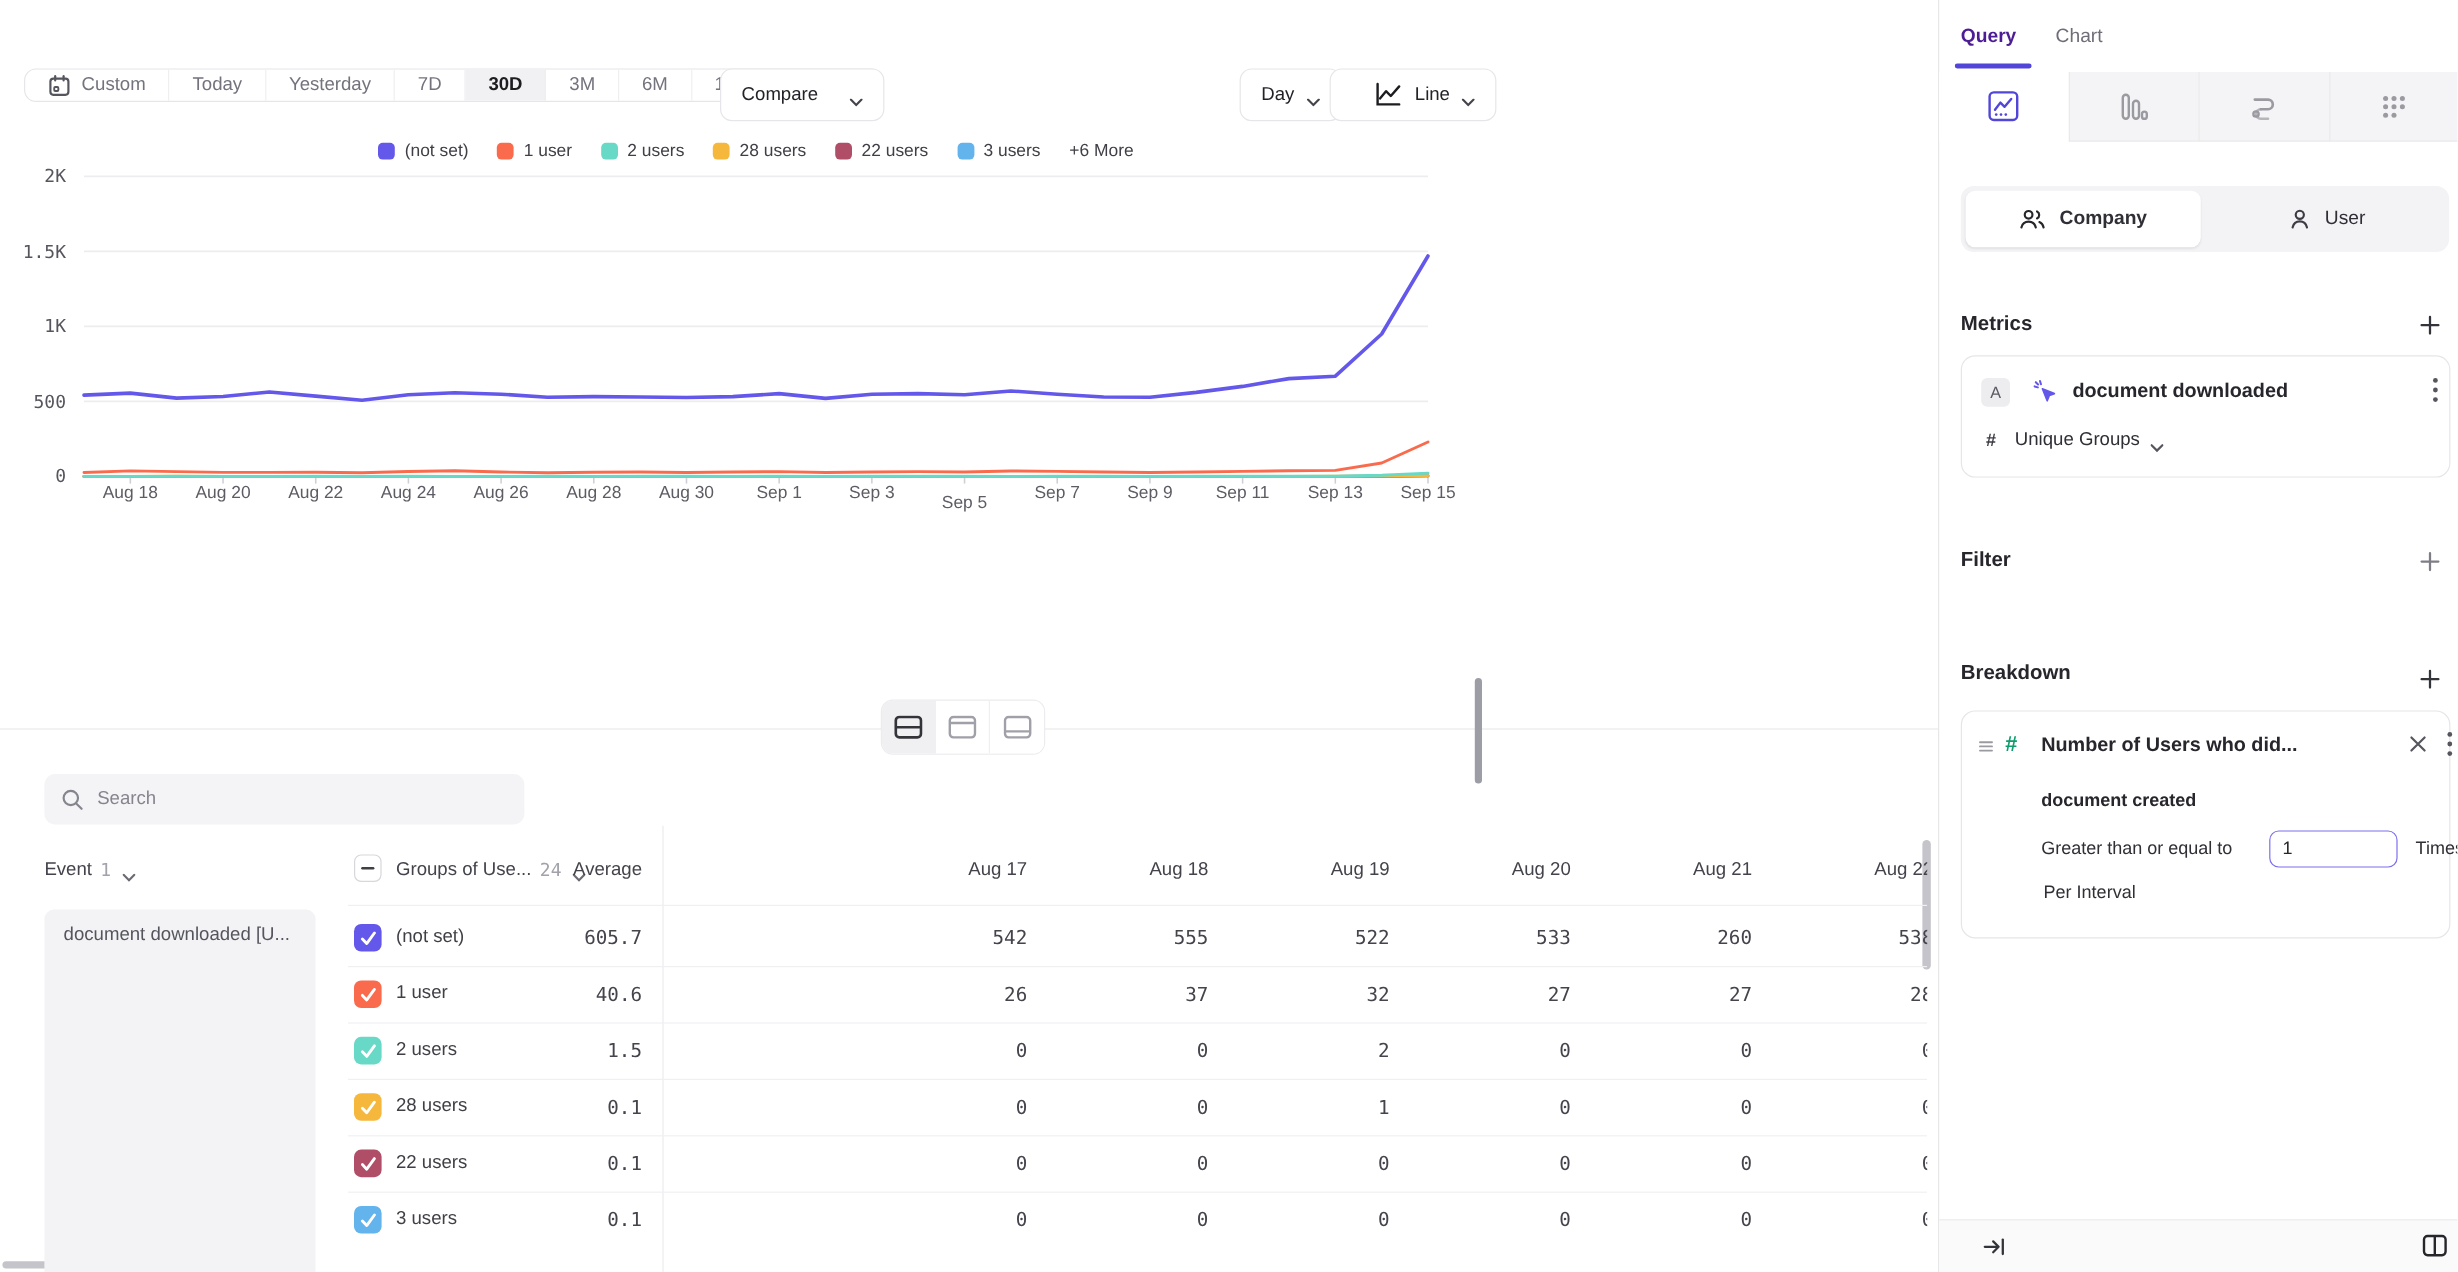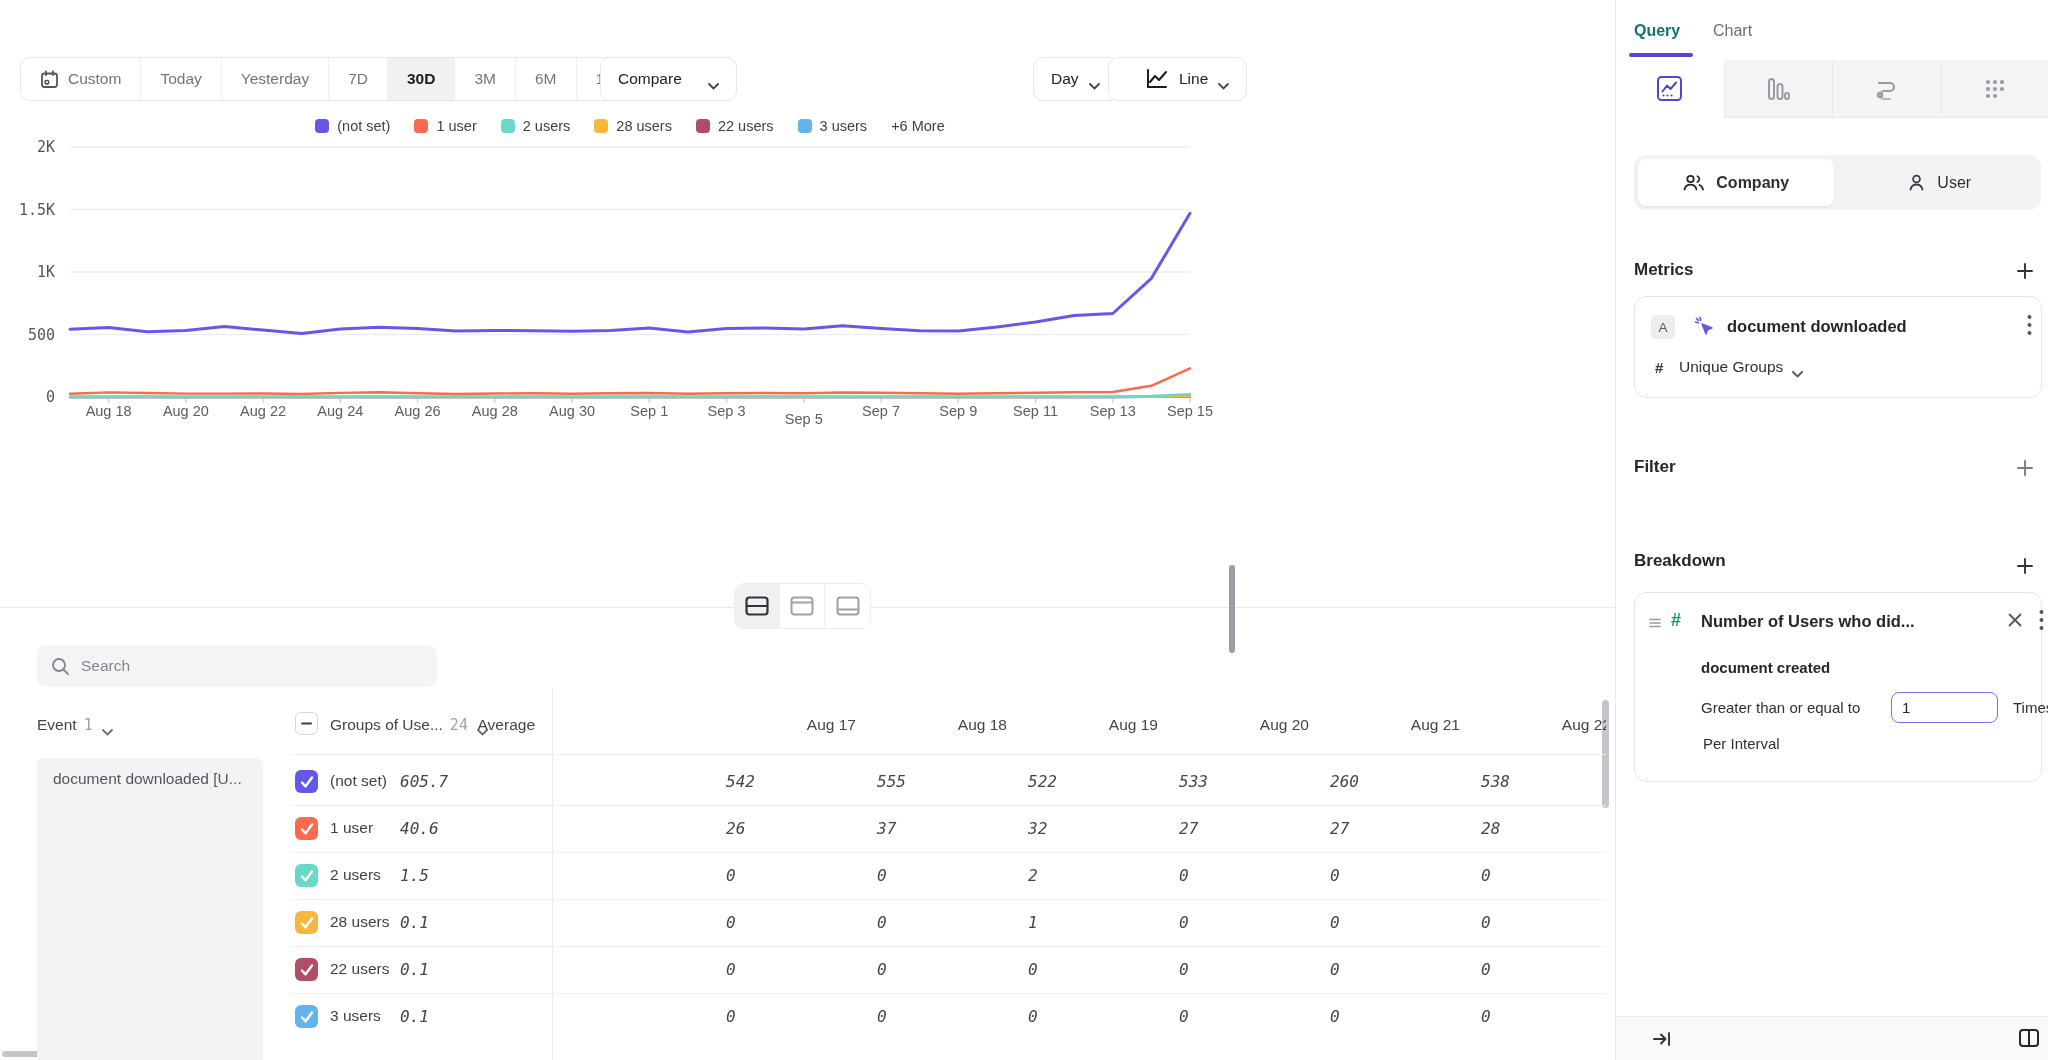--- a/index.html
+++ b/index.html
@@ -3,21 +3,21 @@
 <meta charset="utf-8">
 <style>
   * { margin:0; padding:0; box-sizing:border-box; }
   html,body { background:#fff; }
   .app { position:relative; width:2048px; height:1060px; background:#fff; overflow:hidden;
          font-family:"Liberation Sans", sans-serif; color:#3a3a41; }
   .mono { font-family:"DejaVu Sans Mono", monospace; }
   .abs { position:absolute; }
 
   
-  .range-group { position:absolute; left:20px; top:57px; height:44px; display:flex; align-items:stretch;
+  .range-group { position:absolute; left:20px; top:57px; height:28px; display:flex; align-items:stretch;
                  border:1px solid #e6e6ea; border-radius:10px; background:#fff; overflow:hidden; }
   .range-item { display:flex; align-items:center; gap:9px; padding:0 19px; font-size:15.5px; color:#73737d;
                 border-right:1px solid #efeff2; cursor:pointer; white-space:nowrap; }
   .range-item:last-child { border-right:none; }
   .range-item.selected { background:#f1f1f3; color:#1c1c21; font-weight:bold; }
   .tbtn { position:absolute; top:57px; height:44px; display:flex; align-items:center; gap:10px; padding:0 17px;
           border:1px solid #e6e6ea; border-radius:10px; background:#fff; font-size:15.5px; color:#222228; cursor:pointer; }
   .chev { width:11px; height:7px; display:inline-block; }
 
   
@@ -53,30 +53,30 @@
   .event-cell { position:absolute; left:37px; top:70px; width:226px; height:310px; background:#f3f3f5;
                 border-radius:8px; }
   .event-cell span { display:block; padding:12px 16px 0 16px; font-size:15.5px; color:#55555e;
                      white-space:nowrap; overflow:hidden; }
   .rchk { position:absolute; width:23px; height:23px; border-radius:6px; display:flex;
           align-items:center; justify-content:center; cursor:pointer; }
   .hdr-chk { position:absolute; width:23px; height:23px; border-radius:6px; border:1.5px solid #d7d7dc;
              background:#fff; display:flex; align-items:center; justify-content:center; cursor:pointer; }
   .rlabel { position:absolute; font-size:15.5px; color:#3f3f46; white-space:nowrap; }
   .num { position:absolute; font-family:"DejaVu Sans Mono", monospace; font-size:16px; color:#44444c;
-         text-align:left; white-space:nowrap;font-style:italic; }
+         text-align:right; white-space:nowrap; }
 
   .vscroll { position:absolute; border-radius:4px; background:#c4c4ca; }
   .vscroll.dark { background:#9d9da5; }
 
   
   .panel { position:absolute; left:1615px; top:0; width:433px; height:1060px; background:#fff;
            border-left:1px solid #e7e7ea; }
   .ptab { position:absolute; top:22px; font-size:16px; cursor:pointer; }
-  .ptab.active { color:#0f766e; font-weight:bold; }
+  .ptab.active { color:#4c1d95; font-weight:bold; }
   .ptab.idle { color:#6e6e78; }
   .ptab-underline { position:absolute; left:13px; top:53px; width:64px; height:4px; border-radius:3px; background:#5246d9; }
   .icon-tabs { position:absolute; left:0; top:60px; width:433px; height:58px; display:flex; }
   .itab { flex:1; display:flex; align-items:center; justify-content:center; background:#f4f4f6;
           border-left:1px solid #e9e9ec; border-bottom:1px solid #e9e9ec; cursor:pointer; }
   .itab.active { background:#fff; border-bottom:1px solid #fff; border-left:none; }
 
   .seg { position:absolute; left:18px; top:155px; width:407px; height:55px; background:#f3f3f5;
          border-radius:11px; display:flex; align-items:center; }
   .seg-opt { flex:1; height:47px; margin:0 4px; display:flex; align-items:center; justify-content:center;

